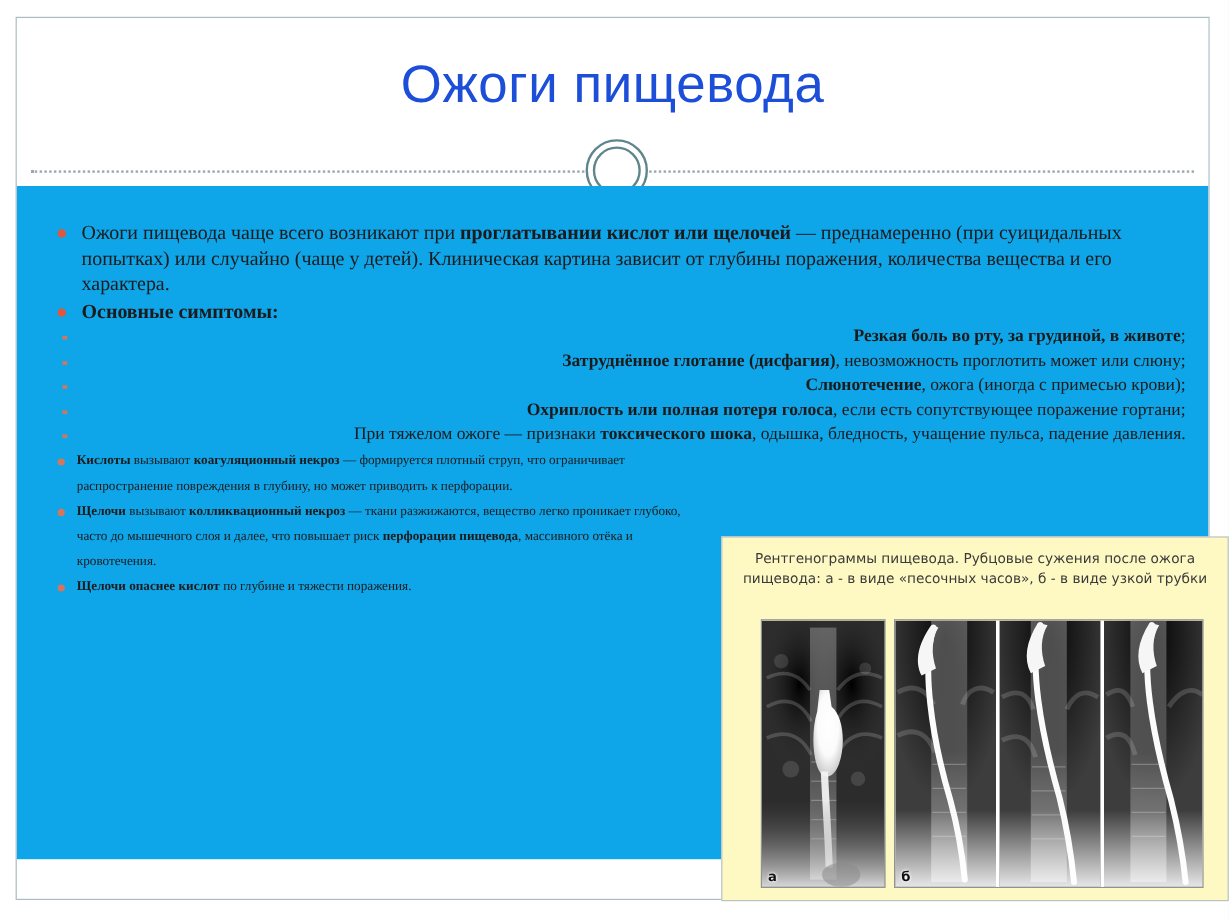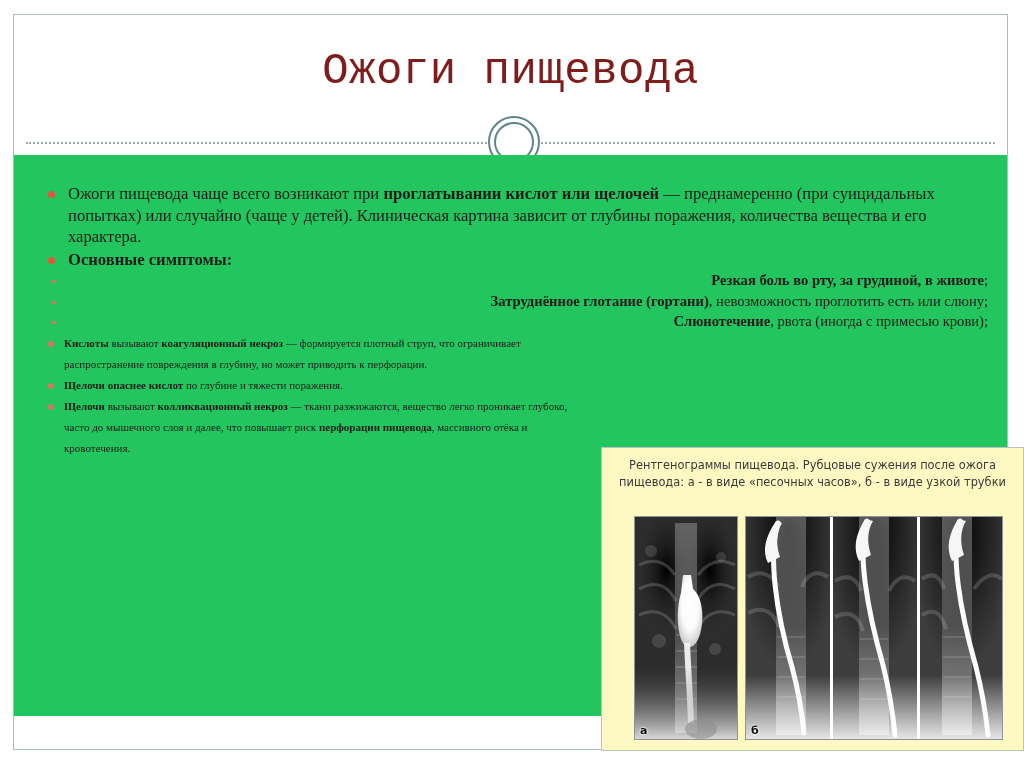--- a/index.html
+++ b/index.html
@@ -36,25 +36,25 @@
     width: 100%;
     height: 140px;
     background: #ffffff;
   }
   .slide-title {
     position: absolute;
     left: 0;
     right: 0;
     top: 30px;
     text-align: center;
-    font-family: Liberation Mono, monospace;
+    font-family: Liberation Sans, sans-serif;
     font-size: 44px;
     line-height: 52px;
     letter-spacing: 0.5px;
-    color: #7f1d1d;
+    color: #1d4ed8;
     font-weight: 400;
     white-space: nowrap;
   }
 
   
   .title-rule {
     position: absolute;
     left: 12px;
     right: 12px;
     top: 127px;
@@ -85,21 +85,21 @@
     border: 2px solid #5f868b;
   }
 
   
   .body-zone {
     position: absolute;
     left: 0;
     top: 140px;
     width: 100%;
     height: 561px;
-    background: #22c55e;
+    background: #0ea5e9;
   }
 
   
   .content {
     position: absolute;
     left: 24px;
     top: 28px;
     width: 950px;
   }
 
@@ -247,34 +247,36 @@
 
         <li class="b1">
           <b>Основные симптомы:</b>
         </li>
       </ul>
 
       <ul class="lvl2 grp-symptoms">
         <li class="b2"><b>Резкая боль во рту, за грудиной, в животе</b><span>;</span></li>
 
 
-        <li class="b2"><b>Затруднённое глотание (гортани)</b><span>, невозможность проглотить есть или слюну;</span></li>
-
-        <li class="b2"><b>Слюнотечение</b><span>, рвота (иногда с примесью крови);</span></li>
-
-
+        <li class="b2"><b>Затруднённое глотание (дисфагия)</b><span>, невозможность проглотить может или слюну;</span></li>
+
+        <li class="b2"><b>Слюнотечение</b><span>, ожога (иногда с примесью крови);</span></li>
+
+        <li class="b2"><b>Охриплость или полная потеря голоса</b><span>, если есть сопутствующее поражение гортани;</span></li>
+
+        <li class="b2"><span>При тяжелом ожоге — признаки </span><b>токсического шока</b><span>, одышка, бледность, учащение пульса, падение давления.</span></li>
       </ul>
 
 
       <ul class="lvl3">
         <li class="b3 narrow"><b>Кислоты</b><span> вызывают </span><b>коагуляционный некроз</b><span> — формируется плотный струп, что ограничивает распространение повреждения в глубину, но может приводить к перфорации.</span></li>
 
+        <li class="b3 narrow"><b>Щелочи</b><span> вызывают </span><b>колликвационный некроз</b><span> — ткани разжижаются, вещество легко проникает глубоко, часто до мышечного слоя и далее, что повышает риск </span><b>перфорации пищевода</b><span>, массивного отёка и кровотечения.</span></li>
+
         <li class="b3 narrow"><b>Щелочи опаснее кислот</b><span> по глубине и тяжести поражения.</span></li>
-
-        <li class="b3 narrow"><b>Щелочи</b><span> вызывают </span><b>колликвационный некроз</b><span> — ткани разжижаются, вещество легко проникает глубоко, часто до мышечного слоя и далее, что повышает риск </span><b>перфорации пищевода</b><span>, массивного отёка и кровотечения.</span></li>
       </ul>
 
     </div>
 
   </div>
 </div>
 
 <div class="pic-panel">
   <div class="pic-caption">Рентгенограммы пищевода. Рубцовые сужения после ожога пищевода: а - в виде «песочных часов», б - в виде узкой трубки</div>
 

